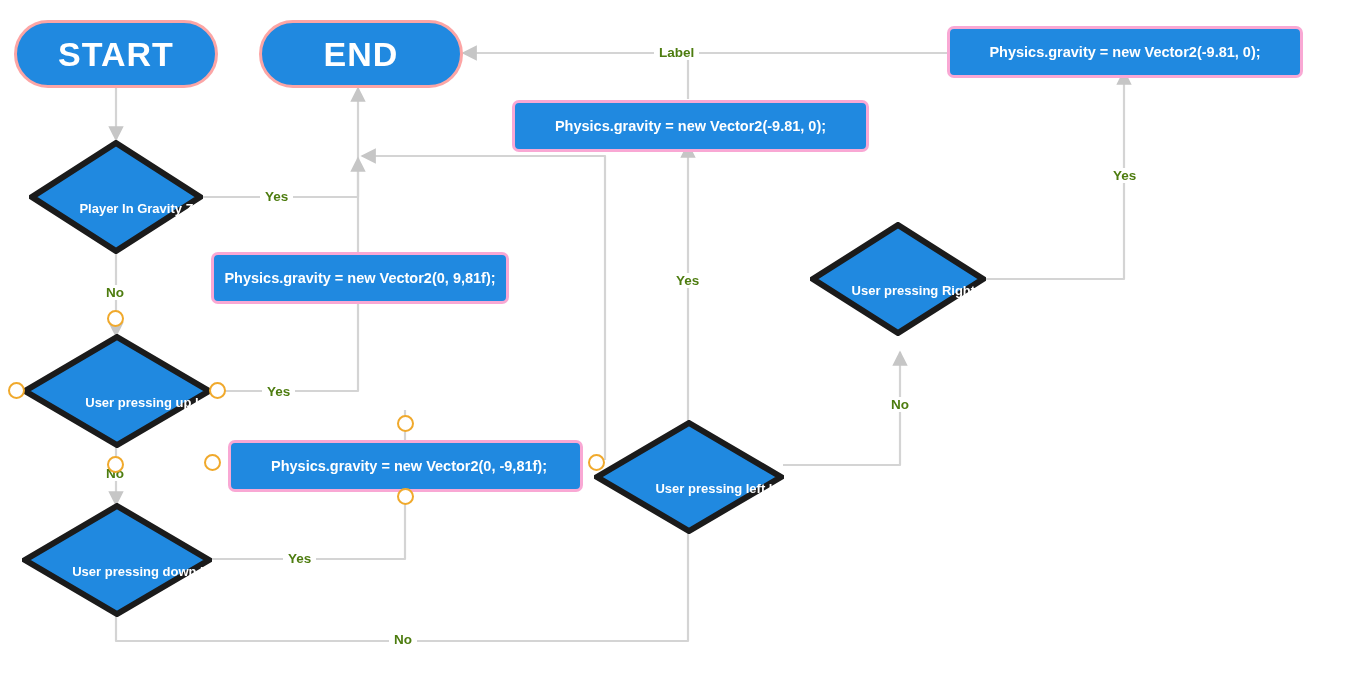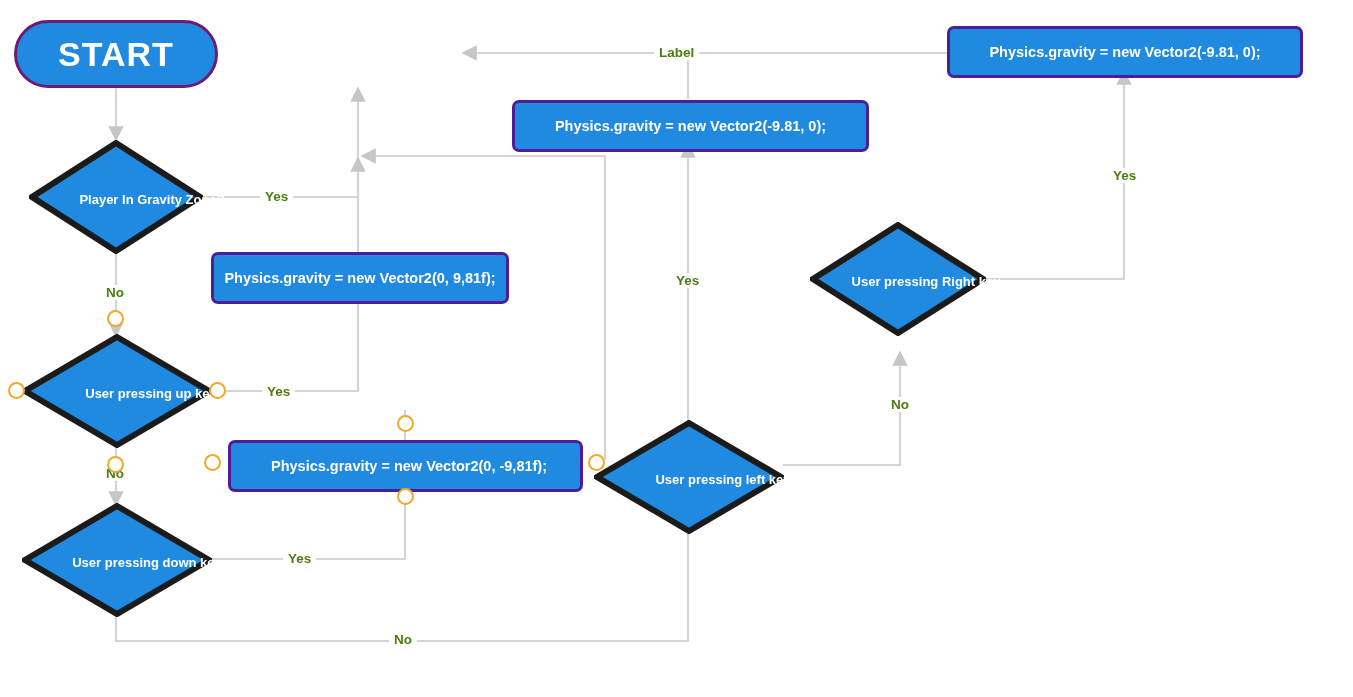--- a/index.html
+++ b/index.html
@@ -2,25 +2,25 @@
 <html><head>
 <meta charset="utf-8">
 <style>
   html,body{margin:0;padding:0;background:#ffffff;}
   body{width:1353px;height:697px;overflow:hidden;font-family:"Liberation Sans",sans-serif;}
   #canvas{position:relative;width:1353px;height:697px;background:#ffffff;}
   svg#edges{position:absolute;left:0;top:0;width:1353px;height:697px;}
 
   .node{position:absolute;box-sizing:border-box;display:flex;align-items:center;justify-content:center;
         text-align:center;color:#ffffff;font-weight:bold;}
-  .terminator{background:#2089e0;border:3px solid #701a75;border-radius:34px;font-size:34px;letter-spacing:1px;}
-  .process{background:#2089e0;border:3px solid #4c1d95;border-radius:7px;font-size:14.5px;}
+  .terminator{background:#2089e0;border:3px solid #fca5a5;border-radius:34px;font-size:34px;letter-spacing:1px;}
+  .process{background:#2089e0;border:3px solid #f9a8d4;border-radius:7px;font-size:14.5px;}
   .decision-wrap{position:absolute;}
   .decision-shape{position:absolute;left:0;top:0;width:100%;height:100%;}
-  .decision-label{position:absolute;left:0;top:3px;width:100%;height:100%;display:flex;align-items:center;
+  .decision-label{position:absolute;left:0;top:12px;width:100%;height:100%;display:flex;align-items:center;
         justify-content:center;color:#ffffff;font-weight:bold;font-size:13px;line-height:16px;text-align:center;
         pointer-events:none;}
   .edge-label{position:absolute;color:#4d7c0f;font-weight:bold;font-size:13.5px;background:#ffffff;
         padding:0 5px;white-space:nowrap;}
   .handle{position:absolute;width:17px;height:17px;border:2.5px solid #f0a92c;border-radius:50%;
         background:#ffffff;box-sizing:border-box;}
 </style>
 </head>
 <body>
 
@@ -62,20 +62,23 @@
 
       <path d="M605,460 L605,156 L362,156" marker-end="url(#arrow)"></path>
 
     </g>
   </svg>
 
   <div class="node terminator" style="left:14px;top:20px;width:204px;height:68px;">
     <span>START</span>
   </div>
 
+  <div class="node terminator" style="left:259px;top:20px;width:204px;height:68px;">
+    <span>END</span>
+  </div>
 
   <div class="decision-wrap" style="left:29px;top:140px;width:174px;height:114px;">
     <svg class="decision-shape" viewBox="0 0 174 114" preserveAspectRatio="none">
       <polygon points="87,3 171,57 87,111 3,57" fill="#2089e0" stroke="#1b1b1b" stroke-width="6"></polygon>
     </svg>
     <div class="decision-label" style="padding:0 36px;">Player In Gravity Zone?</div>
   </div>
 
   <div class="decision-wrap" style="left:22px;top:334px;width:190px;height:114px;">
     <svg class="decision-shape" viewBox="0 0 190 114" preserveAspectRatio="none">

